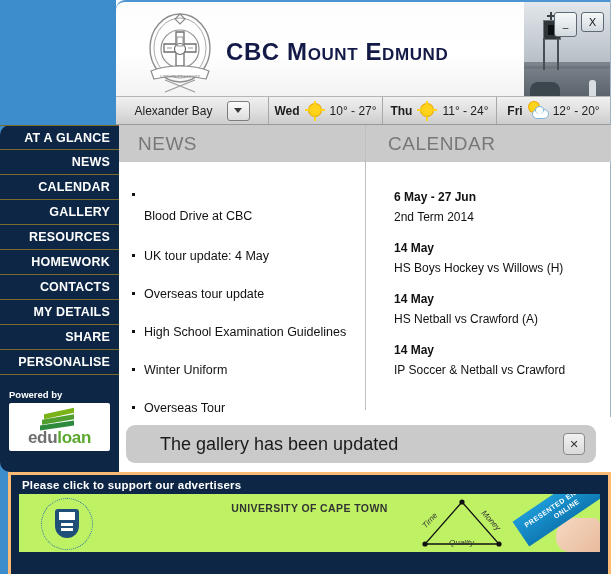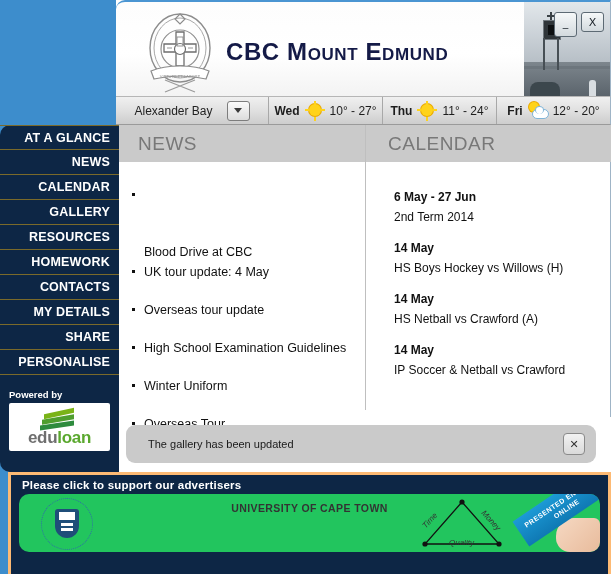--- a/index.html
+++ b/index.html
@@ -92,48 +92,48 @@
              border-right:1px solid #9fb4c6; box-sizing:border-box; background:#fff; }
   .panel-head { position:absolute; top:0; height:37px; background:#cacaca;
                 display:flex; align-items:center; }
   .panel-head.news { left:0; width:249px; }
   .panel-head.cal  { left:250px; width:245px; }
   .panel-title { font-size:19px; color:#787878; letter-spacing:.5px; padding-left:22px; }
   .col-divider { position:absolute; left:249px; top:0; width:1px; height:285px; background:#bfbfbf; }
   .news-list { position:absolute; left:0; top:37px; width:249px; }
   .news-item { position:relative; padding-left:28px; height:38px; line-height:20px;
                font-size:12.5px; color:#111; display:flex; }
-  .news-item:first-child { padding-top: 39px; height: 61px; align-items: flex-end; }
+  .news-item:first-child { padding-top: 23px; height: 61px; align-items: center; }
   .bullet { position:absolute; left:16px; top:8px; width:3px; height:3px; background:#111; }
   .news-item:first-child .bullet { top: 31px; }
   .cal-list { position:absolute; left:250px; top:37px; width:245px; padding-top:28px; box-sizing:border-box; }
   .cal-ev { padding-left:28px; margin-bottom:17px; }
   .cal-date { font-size:12px; font-weight:bold; color:#111; margin-bottom:6px; }
   .cal-desc { font-size:12px; color:#111; }
 
   
   .notify {
     position:absolute; left:10px; top:425px; width:470px; height:38px;
     background:#cacaca; border-radius:9px; display:flex; align-items:center;
   }
-  .notify-text { font-size:11px; color:#1a1a1a; padding-left:22px; flex:1; }
+  .notify-text { font-size:18px; color:#1a1a1a; padding-left:34px; flex:1; }
   .notify-close {
     width:20px; height:20px; margin-right:11px; border:1px solid #8a8a8a; border-radius:4px;
     background:linear-gradient(to bottom,#f2f2f2,#dadada);
     display:flex; align-items:center; justify-content:center; font-size:11px; color:#333;
     font-family:"DejaVu Sans", sans-serif;
   }
 
   
   .ad-panel {
     position:absolute; left:8px; top:472px; width:603px; height:126px;
     background:#0d2645; border:3px solid #fdba74; box-sizing:border-box;
   }
   .ad-head { font-size:11.5px; font-weight:bold; color:#fff; padding:4px 0 3px 11px; letter-spacing:.2px; }
-  .ad-body { position:relative; margin:0 8px; height:58px; background:#22c55e; overflow:hidden;border-radius:10px; }
+  .ad-body { position:relative; margin:0 8px; height:58px; background:#bef264; overflow:hidden; }
   .uct-logo { position:absolute; left:22px; top:4px; width:50px; height:50px; border-radius:50%;
               border:1px dotted #2f6fa8; }
   .uct-shield { position:absolute; left:13px; top:10px; width:24px; height:29px; background:#1f4e79;
                 border-radius:3px 3px 12px 12px; }
   .uct-shield:before{content:"";position:absolute;left:4px;top:3px;width:16px;height:8px;background:#fff;}
   .uct-shield:after{content:"";position:absolute;left:6px;top:14px;width:12px;height:3px;background:#fff;box-shadow:0 5px 0 #fff;}
   .uct-name { position:absolute; left:0; right:0; top:8px; text-align:center;
               font-size:10.5px; font-weight:bold; color:#333; letter-spacing:.4px; }
   .tri-wrap { position:absolute; right:78px; top:2px; width:115px; height:56px; }
   .tri-label { position:absolute; font-size:8px; color:#333; font-style:italic; }

